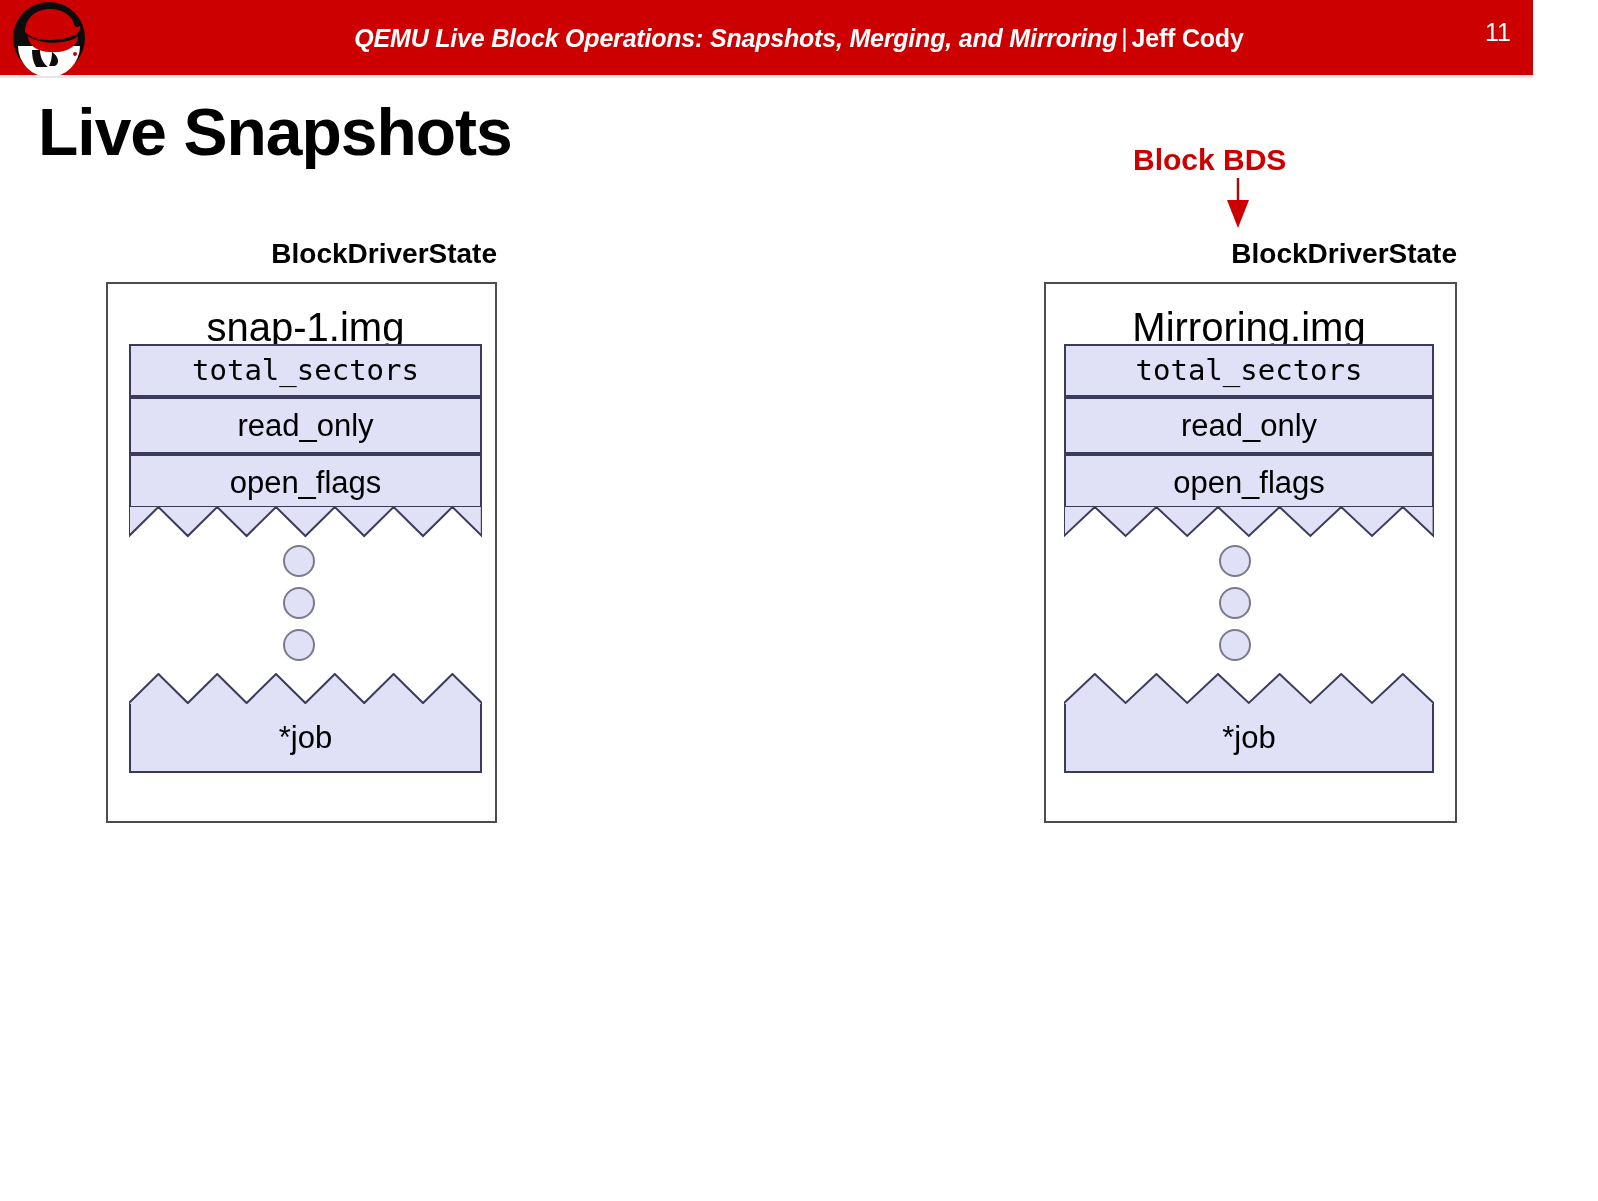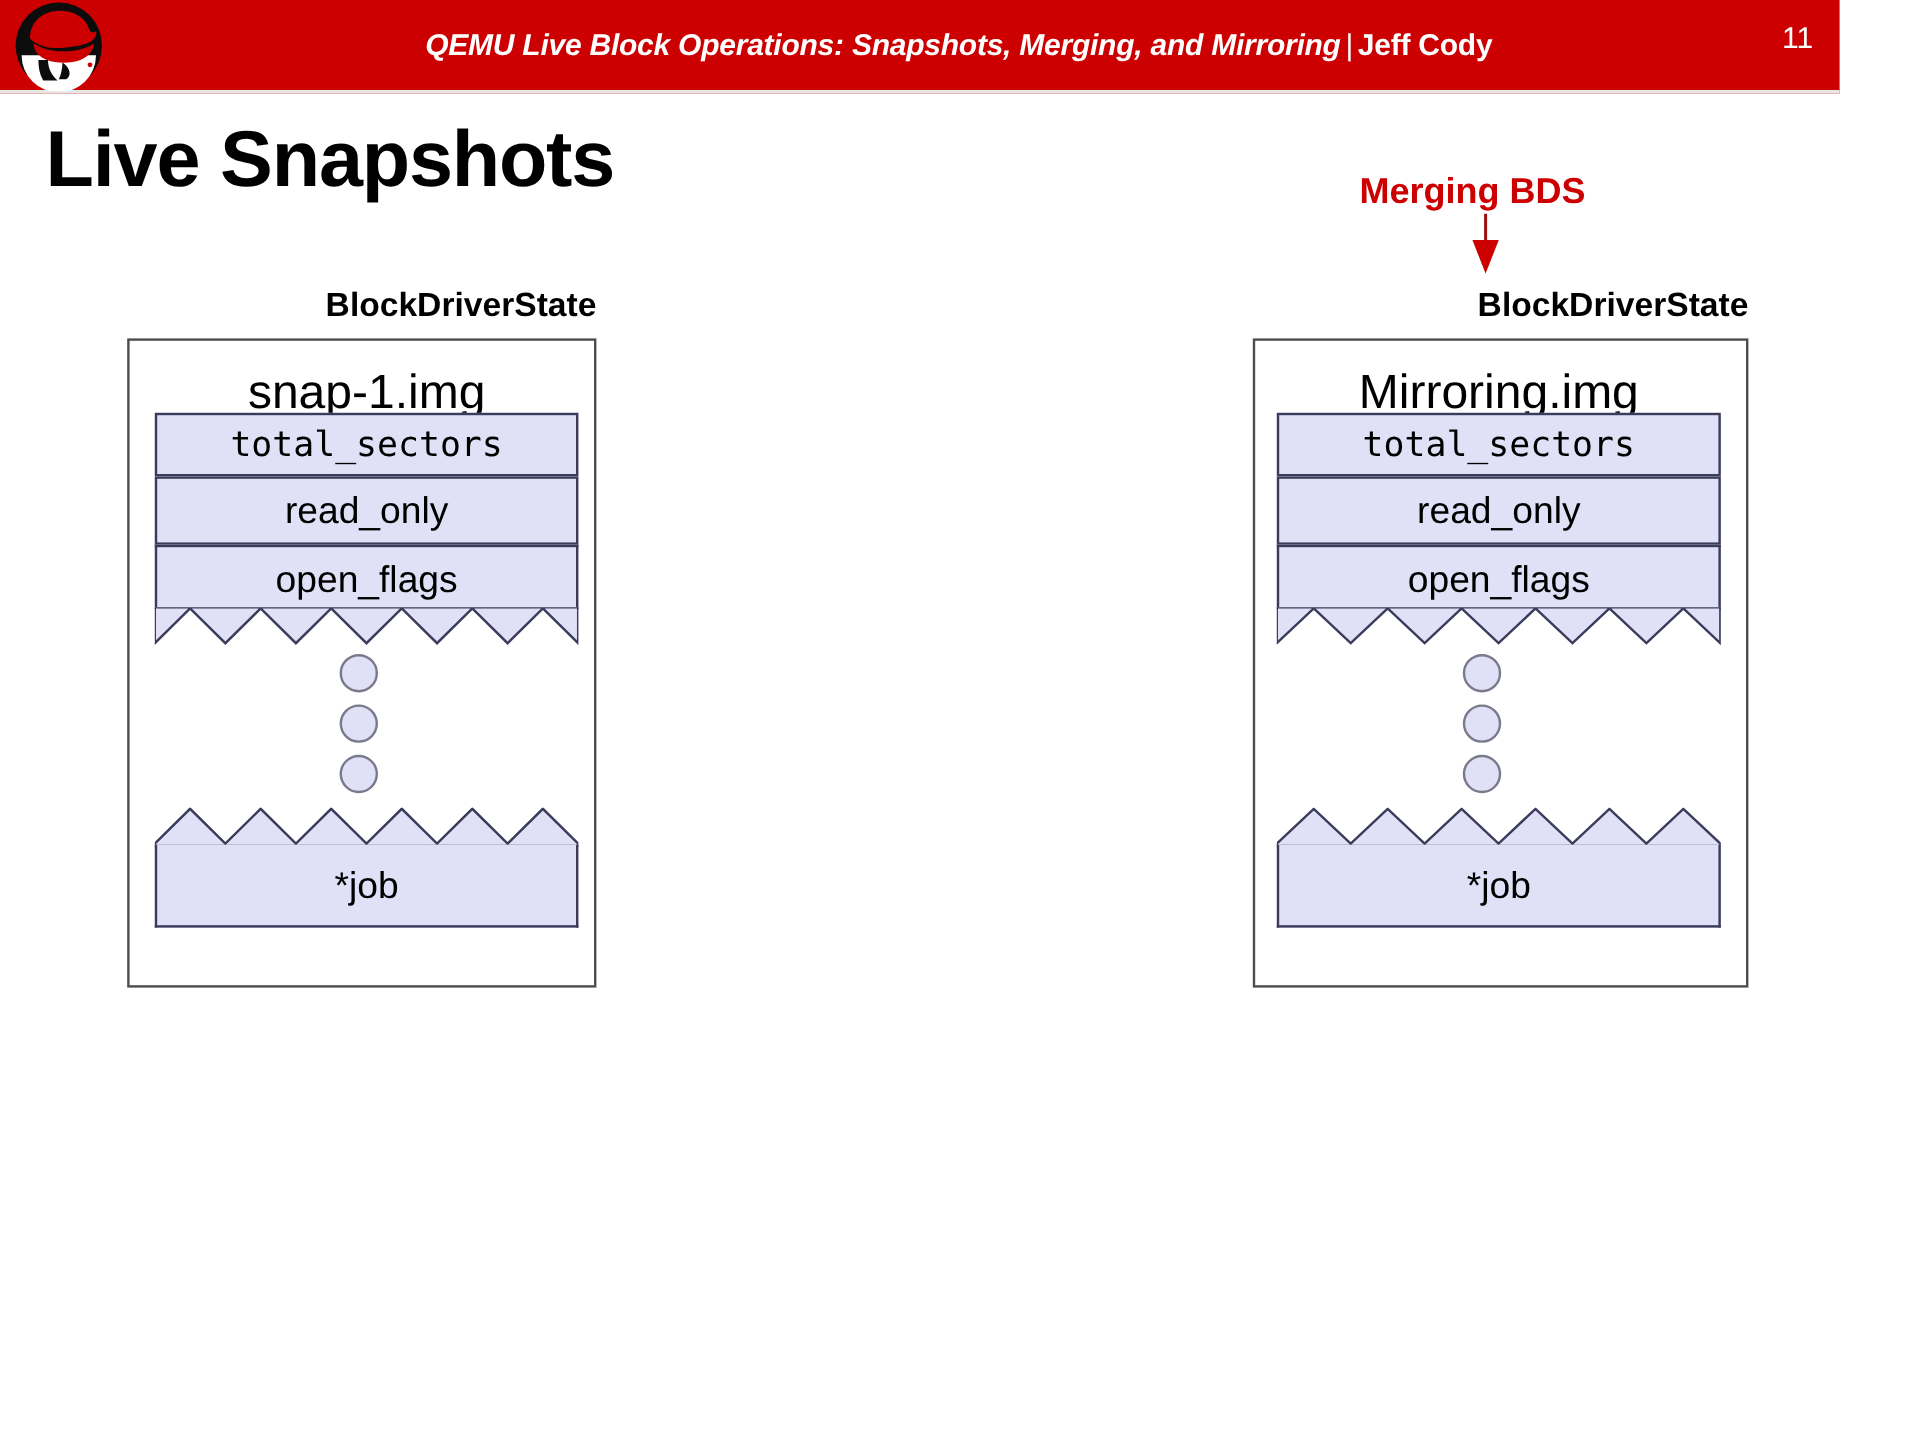--- a/index.html
+++ b/index.html
@@ -158,21 +158,21 @@
 
   <div id="header-title">
     <span class="ital">QEMU Live Block Operations: Snapshots, Merging, and Mirroring</span><span class="sep">|</span><span class="author">Jeff Cody</span>
   </div>
 
   <div id="page-number">11</div>
 </div>
 
 <div id="slide-title">Live Snapshots</div>
 
-<div id="active-bds-label" style="left:1133px; top:143px;">Merging BDS</div>
+<div id="active-bds-label" style="left:1133px; top:143px;">Block BDS</div>
 <div id="active-bds-arrow" style="left:1218px; top:178px;">
   <svg width="40" height="52" viewBox="0 0 40 52" xmlns="http://www.w3.org/2000/svg">
     <line x1="20" y1="0" x2="20" y2="26" stroke="#9e1010" stroke-width="2.5"></line>
     <polygon points="9,22 31,22 20,50" fill="#CC0000"></polygon>
   </svg>
 </div>
 
 <div class="bds-label" style="left:106px; top:238px; width:391px;">BlockDriverState</div>
 
 <div class="bds-outer" style="left:106px; top:282px; width:391px; height:541px;"></div>

